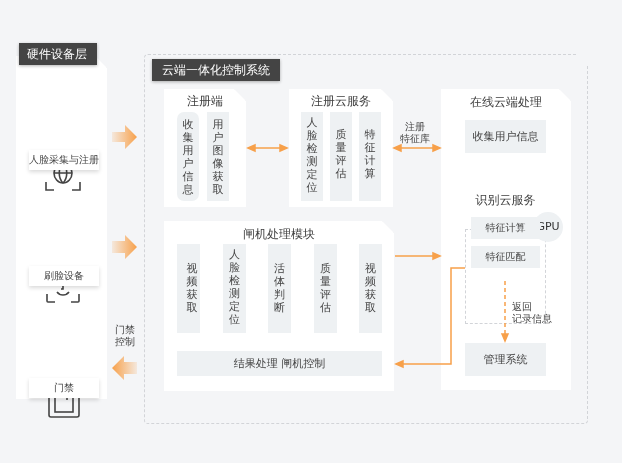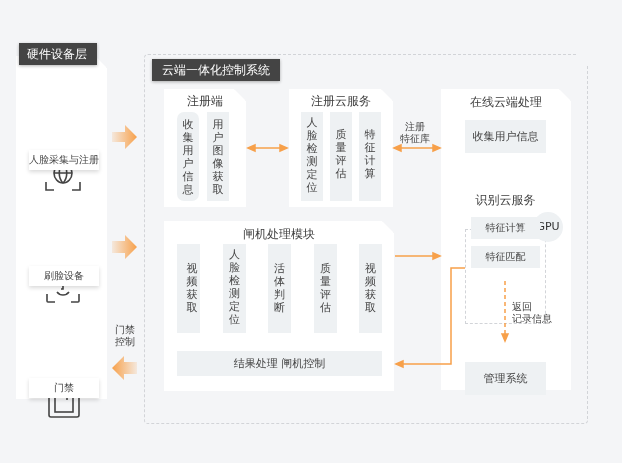--- a/index.html
+++ b/index.html
@@ -119,21 +119,21 @@
 
 <div class="card" style="left:441px;top:89px;width:130px;height:301px;"></div>
 <div class="title" style="left:441px;top:94px;width:130px;">在线云端处理</div>
 <div class="bar" style="left:465px;top:120px;width:81px;height:33px;line-height:33px;">收集用户信息</div>
 
 <div class="abs" style="left:465px;top:185px;width:81px;height:95px;border:1.3px dashed #d2d4d8;"></div>
 <div class="abs" style="left:533px;top:168px;width:30px;height:30px;border-radius:50%;background:#eef1f3;font-size:11px;line-height:30px;text-align:center;color:#333;">GPU</div>
 <div class="title" style="left:465px;top:192px;width:81px;">识别云服务</div>
 <div class="bar" style="left:471px;top:217px;width:69px;height:22px;line-height:22px;font-size:10px;">特征计算</div>
 <div class="bar" style="left:471px;top:246px;width:69px;height:22px;line-height:22px;font-size:10px;">特征匹配</div>
-<div class="bar" style="left:465px;top:362px;width:81px;height:33px;line-height:33px;">管理系统</div>
+<div class="bar" style="left:465px;top:343px;width:81px;height:33px;line-height:33px;">管理系统</div>
 
 <div class="note" style="left:400px;top:121px;">
   <div>注册</div>
   <div>特征库</div>
 </div>
 <div class="note" style="left:512px;top:301px;text-align:left;">
   <div>返回</div>
   <div>记录信息</div>
 </div>
 <div class="note" style="left:115px;top:324px;">

